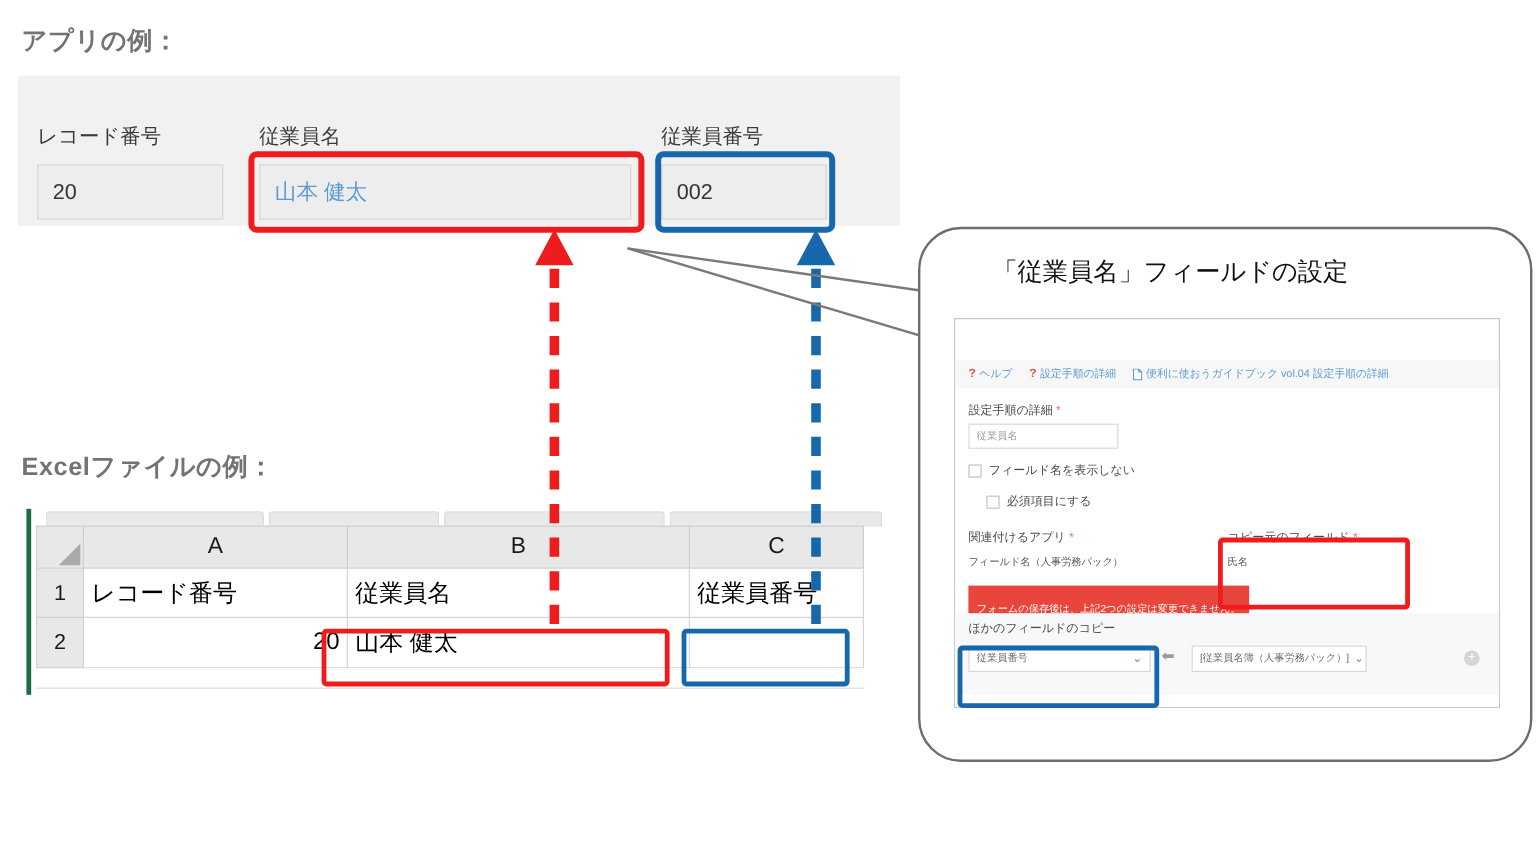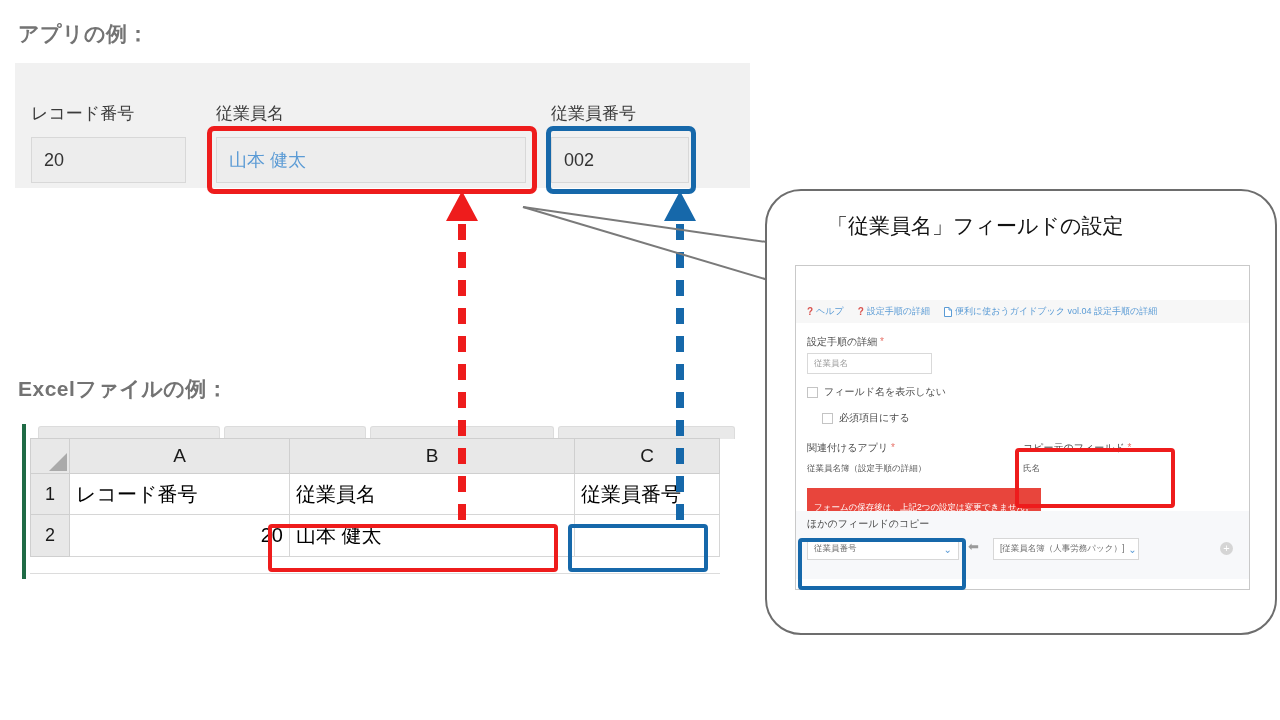--- a/index.html
+++ b/index.html
@@ -257,21 +257,21 @@
     </div>
     <div class="abs cbrow" style="left:26px;top:88px;">
       <span class="cbox"></span>
       <span class="lbl">必須項目にする</span>
     </div>
 
     <div class="abs lbl" style="left:11px;top:118px;">
       <span>関連付けるアプリ</span>
       <span class="req">*</span>
     </div>
-    <div class="abs val" style="left:11px;top:140px;">従業員名簿（設定手順の詳細）</div>
+    <div class="abs val" style="left:11px;top:140px;">フィールド名（人事労務パック）</div>
 
     <div class="abs lbl" style="left:227px;top:118px;">
       <span>コピー元のフィールド</span>
       <span class="req">*</span>
     </div>
     <div class="abs val" style="left:227px;top:140px;">氏名</div>
 
     <div class="abs warn" style="left:11px;top:165px;height:16px;">フォームの保存後は、上記2つの設定は変更できません。</div>
 
     <div class="abs grayband" style="left:0;top:188px;width:455px;height:68px;"></div>

